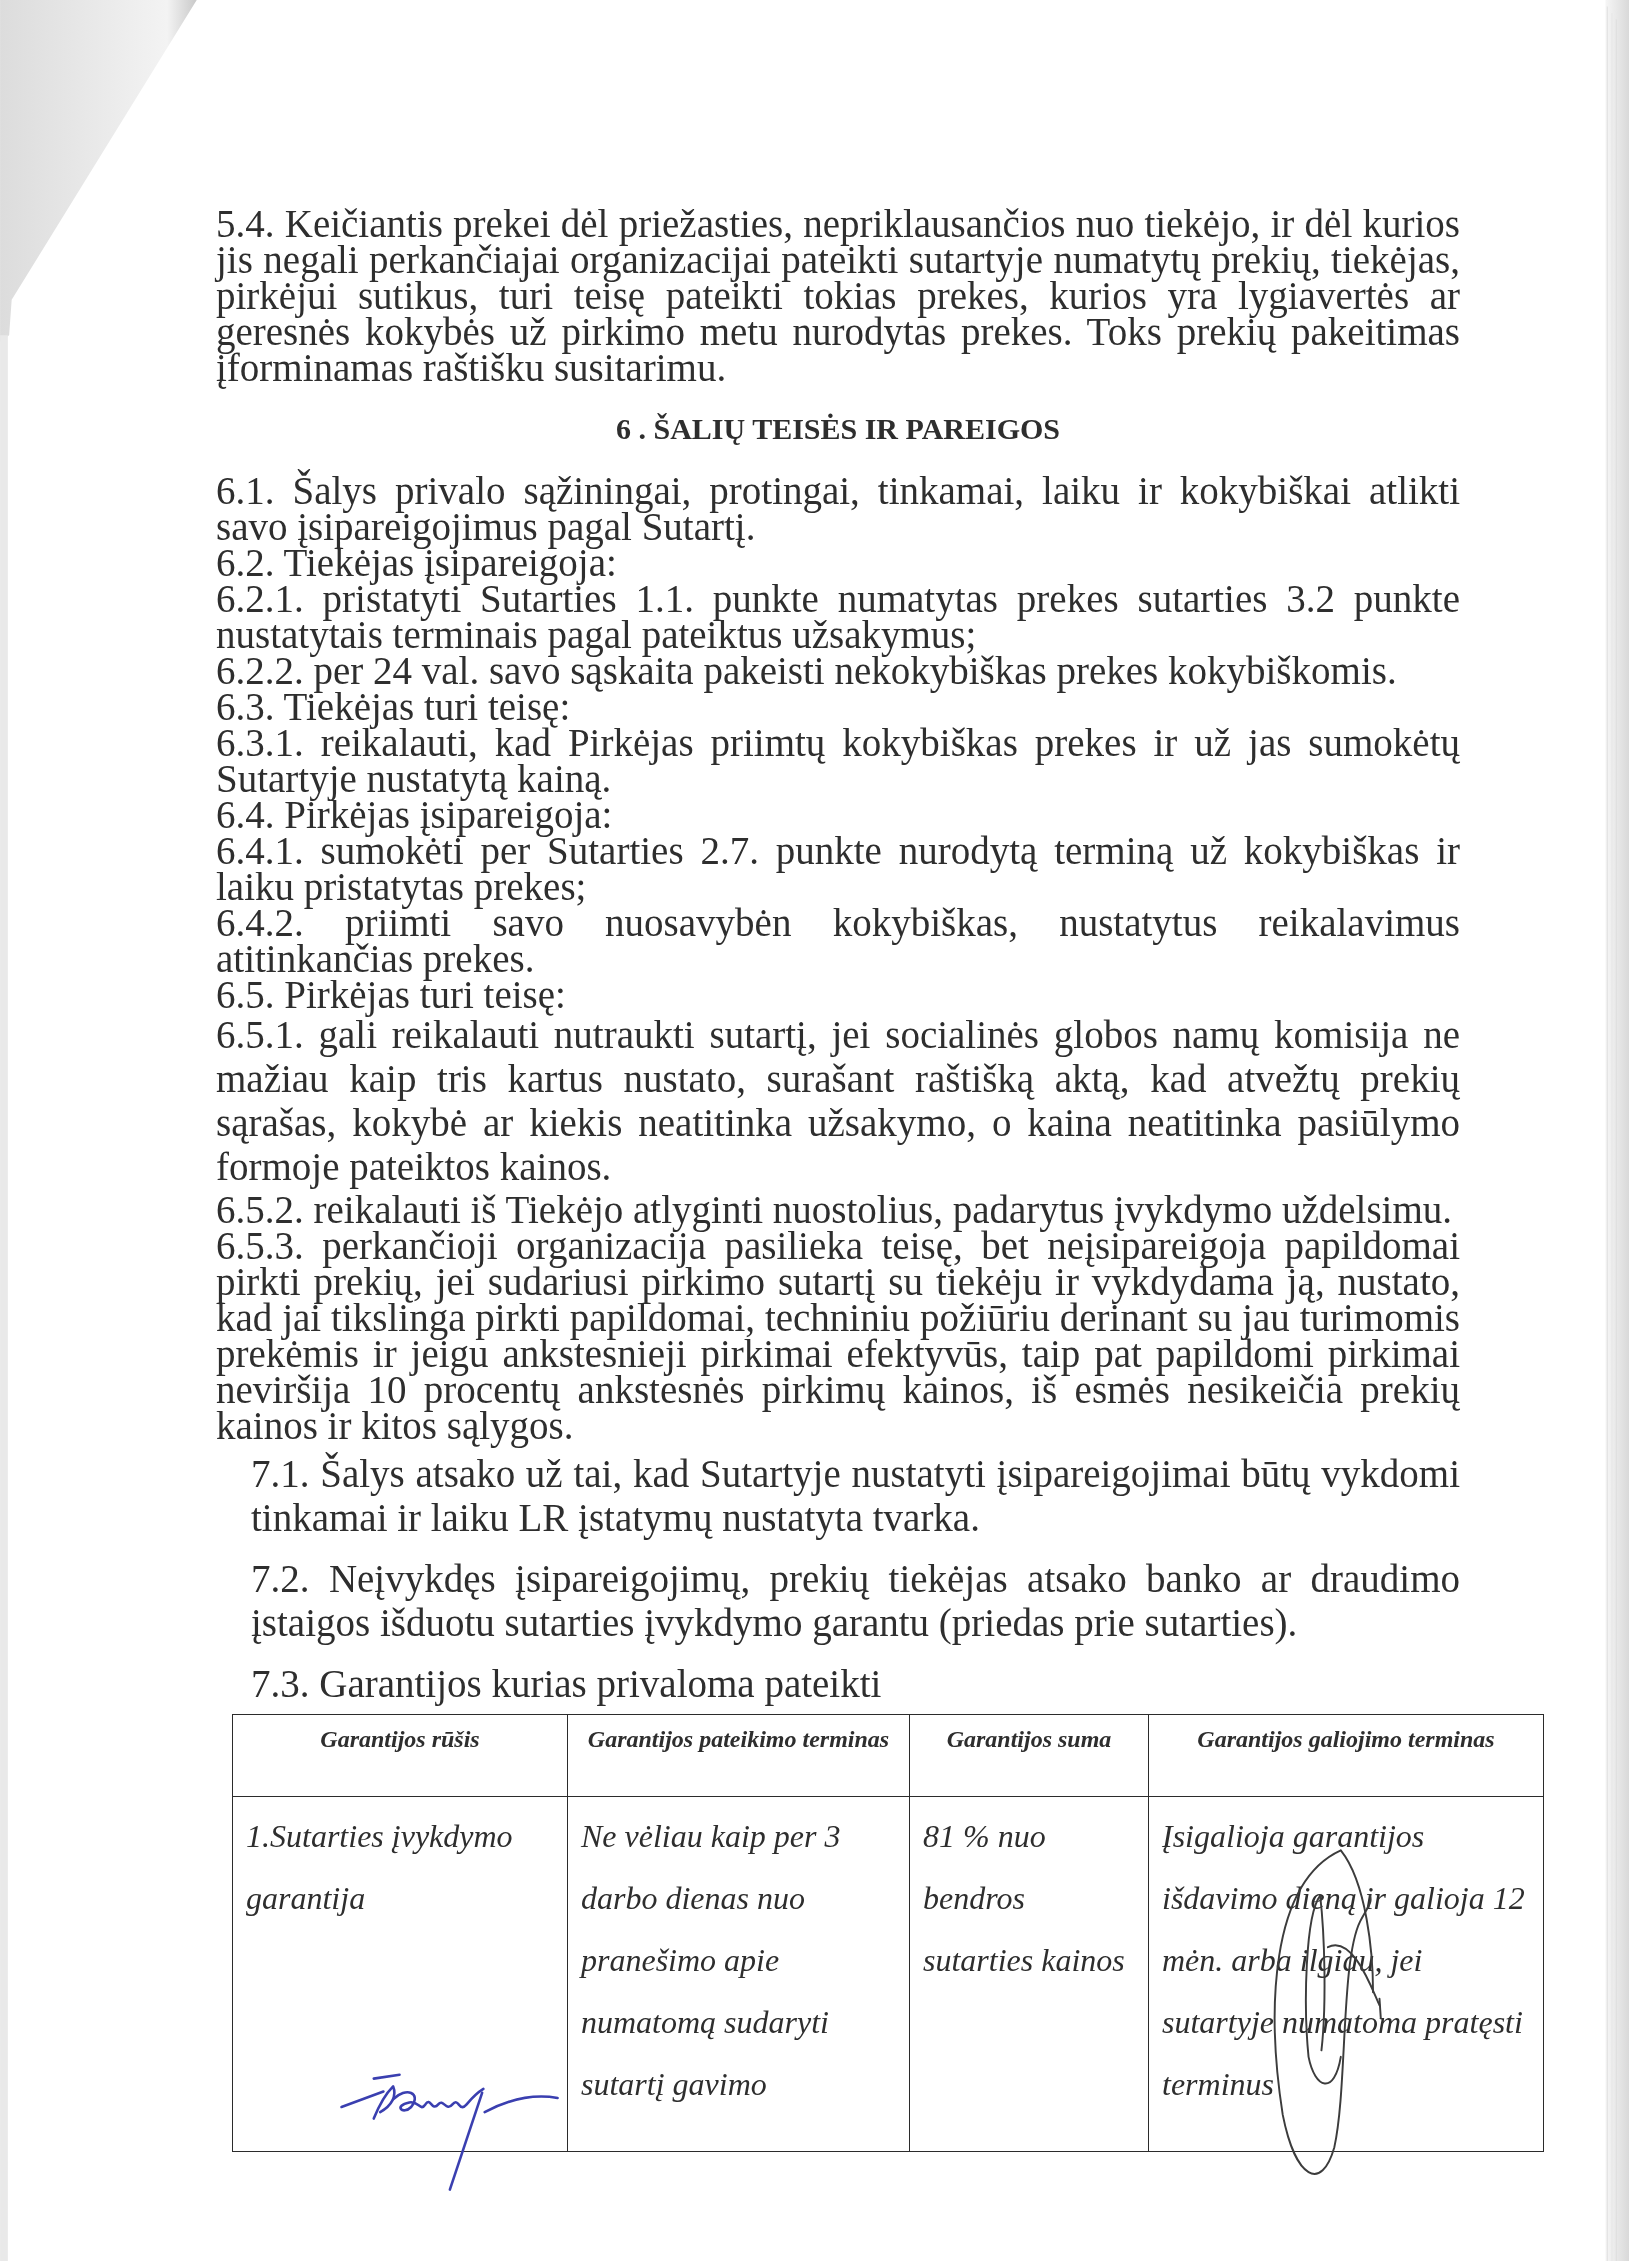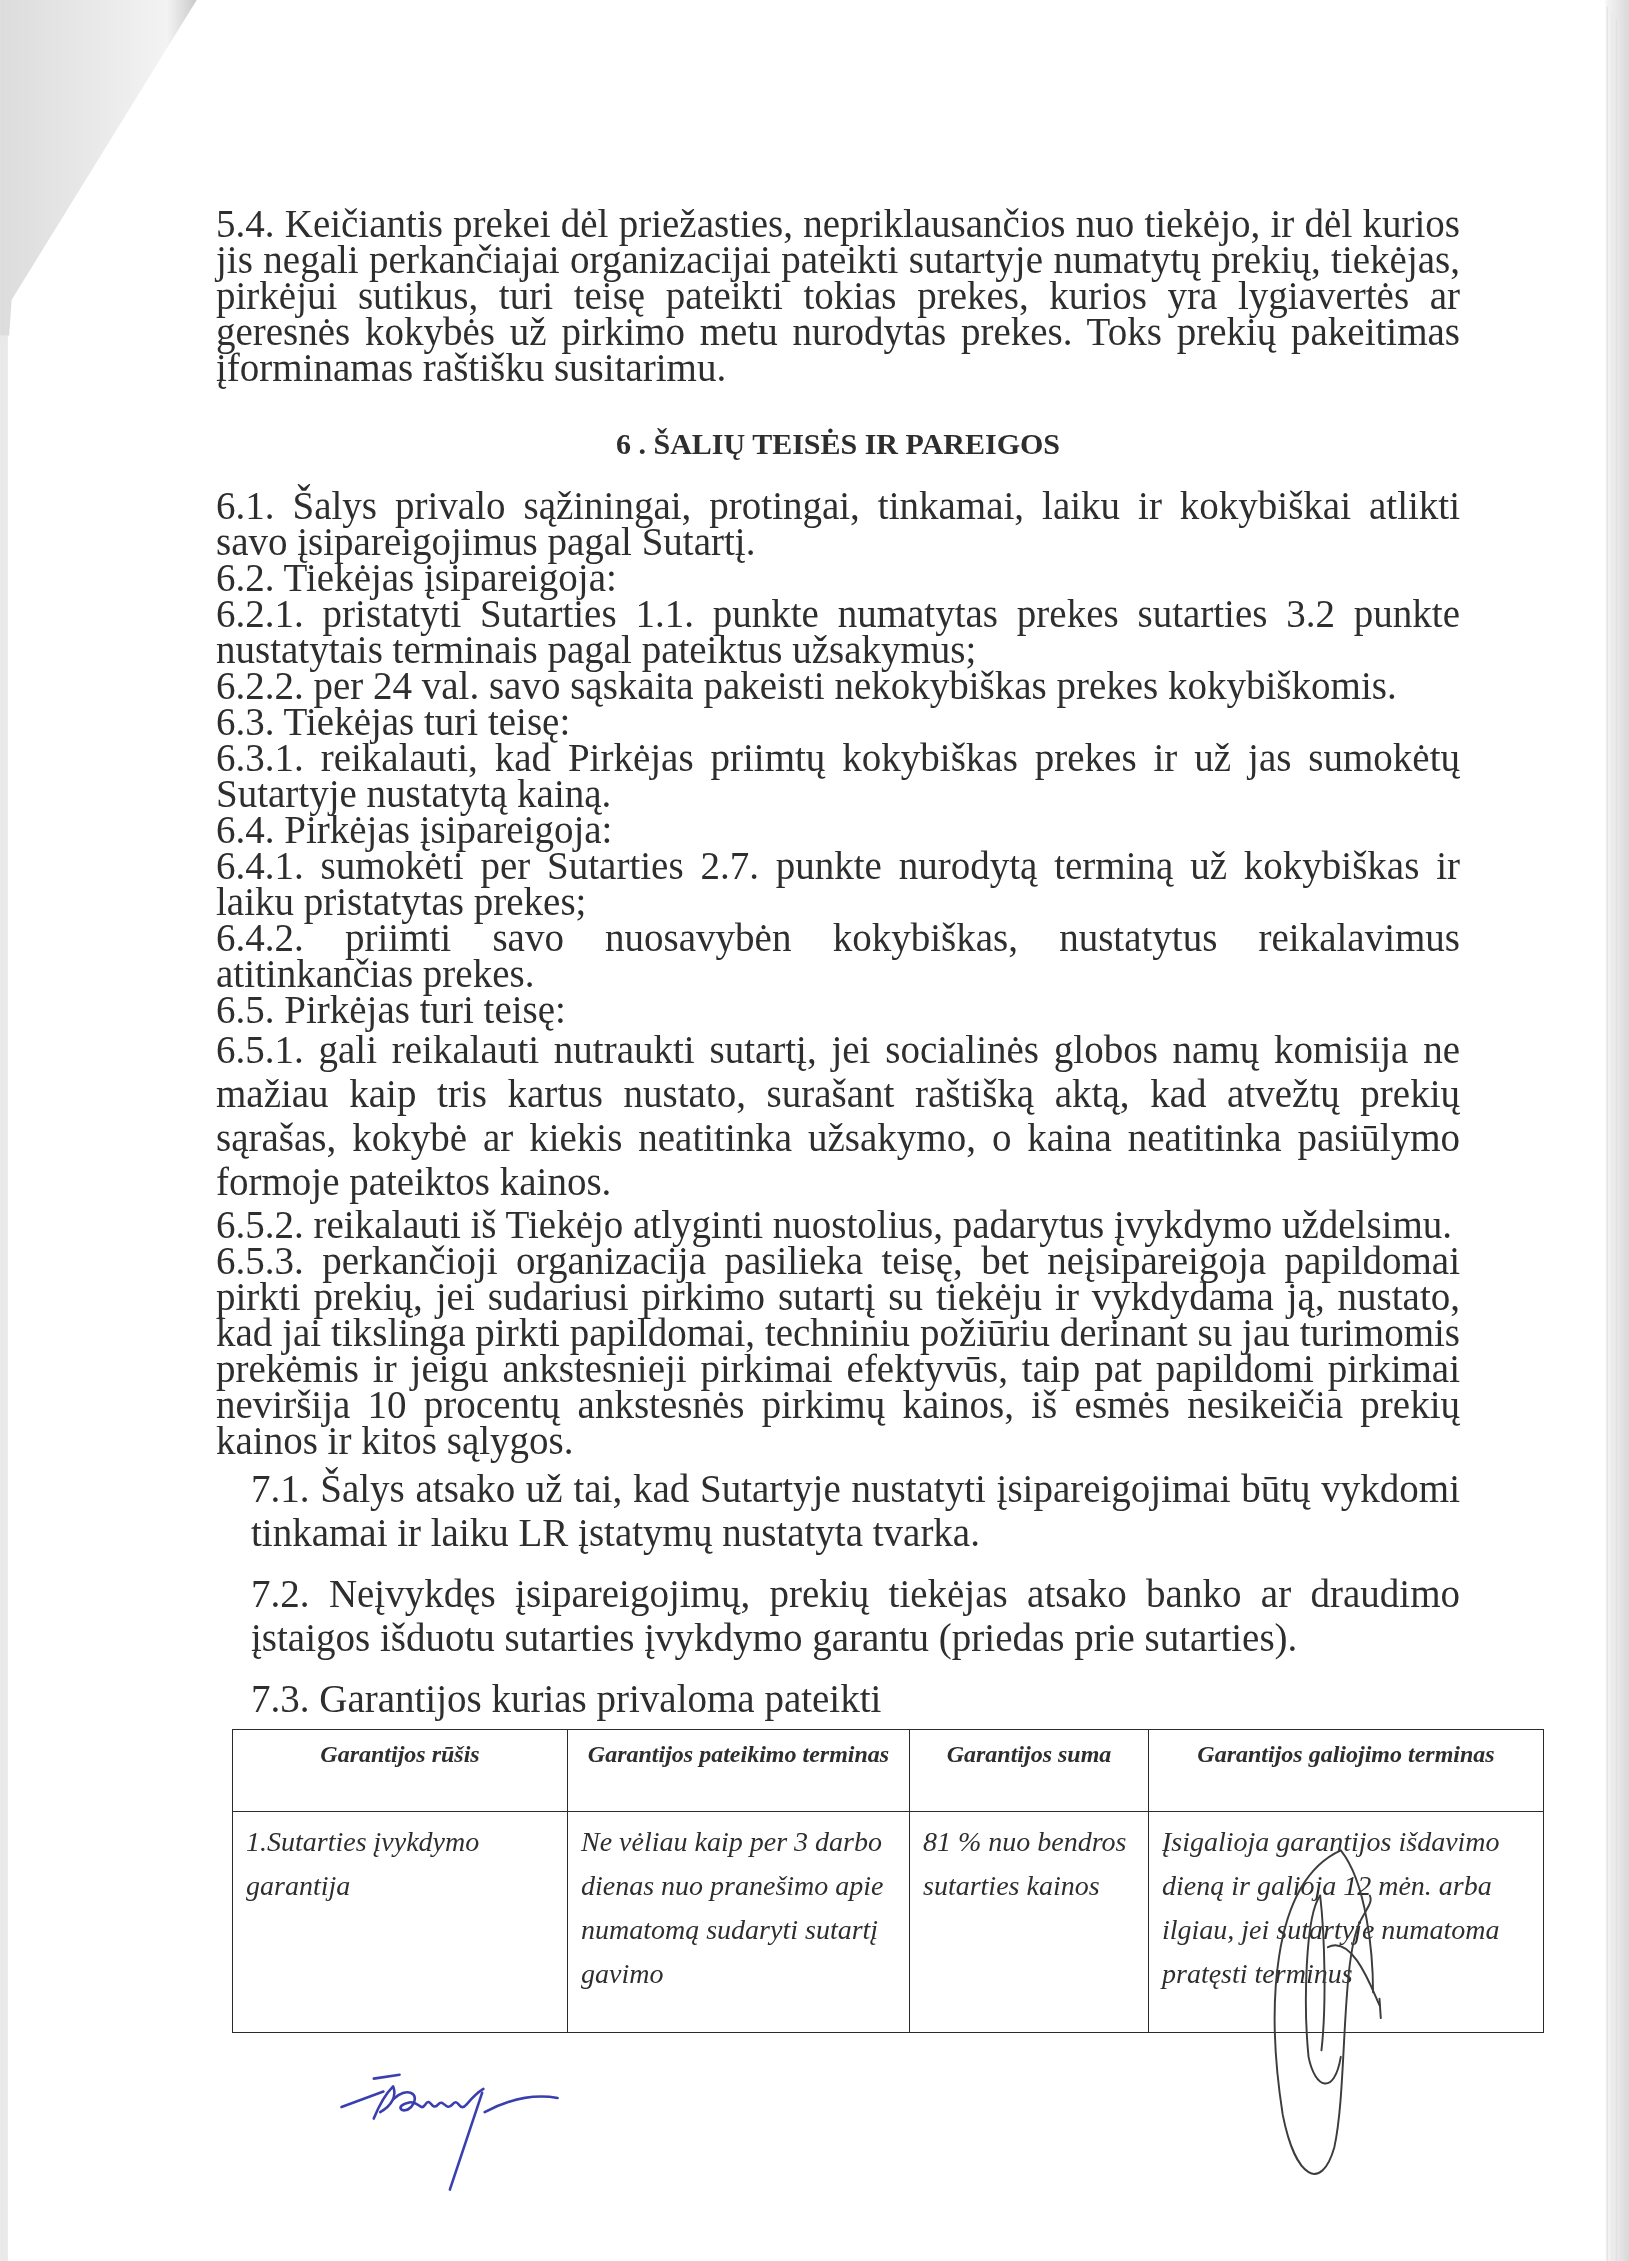--- a/index.html
+++ b/index.html
@@ -37,36 +37,36 @@
     }
     .p.tall { line-height: 44px; }
     .p.loose { line-height: 44px; margin-top: 7.7px; }
     .h {
       font-family: "Liberation Serif", "DejaVu Serif", serif;
       font-weight: bold;
       font-size: 30px;
       text-align: center;
       margin: 0;
     }
-    .h6 { margin-top: 41px; margin-bottom: 27px; }
+    .h6 { margin-top: 26px; margin-bottom: 27px; }
     .h7 { margin-top: 59px; margin-bottom: 19.3px; padding-left: 39px; }
     .indent-block { padding-left: 35px; }
     table.g {
       border-collapse: collapse;
       margin-top: 7.7px;
       margin-left: 16px;
       width: 1310px;
       table-layout: fixed;
       font-style: italic;
     }
     table.g th, table.g td {
       border: 1.9px solid #2b2b2b;
       vertical-align: top;
-      font-size: 28px;
-      line-height: 44px;
+      font-size: 32px;
+      line-height: 62px;
       padding: 3.9px 13px 19.3px 13px;
     }
     table.g th {
       font-size: 24px;
       line-height: 35px;
       font-weight: bold;
       text-align: center;
       padding: 7.7px 6.4px 39px 6.4px;
     }
     table.g td { text-align: left; padding-top: 7.7px; padding-bottom: 36px; }

